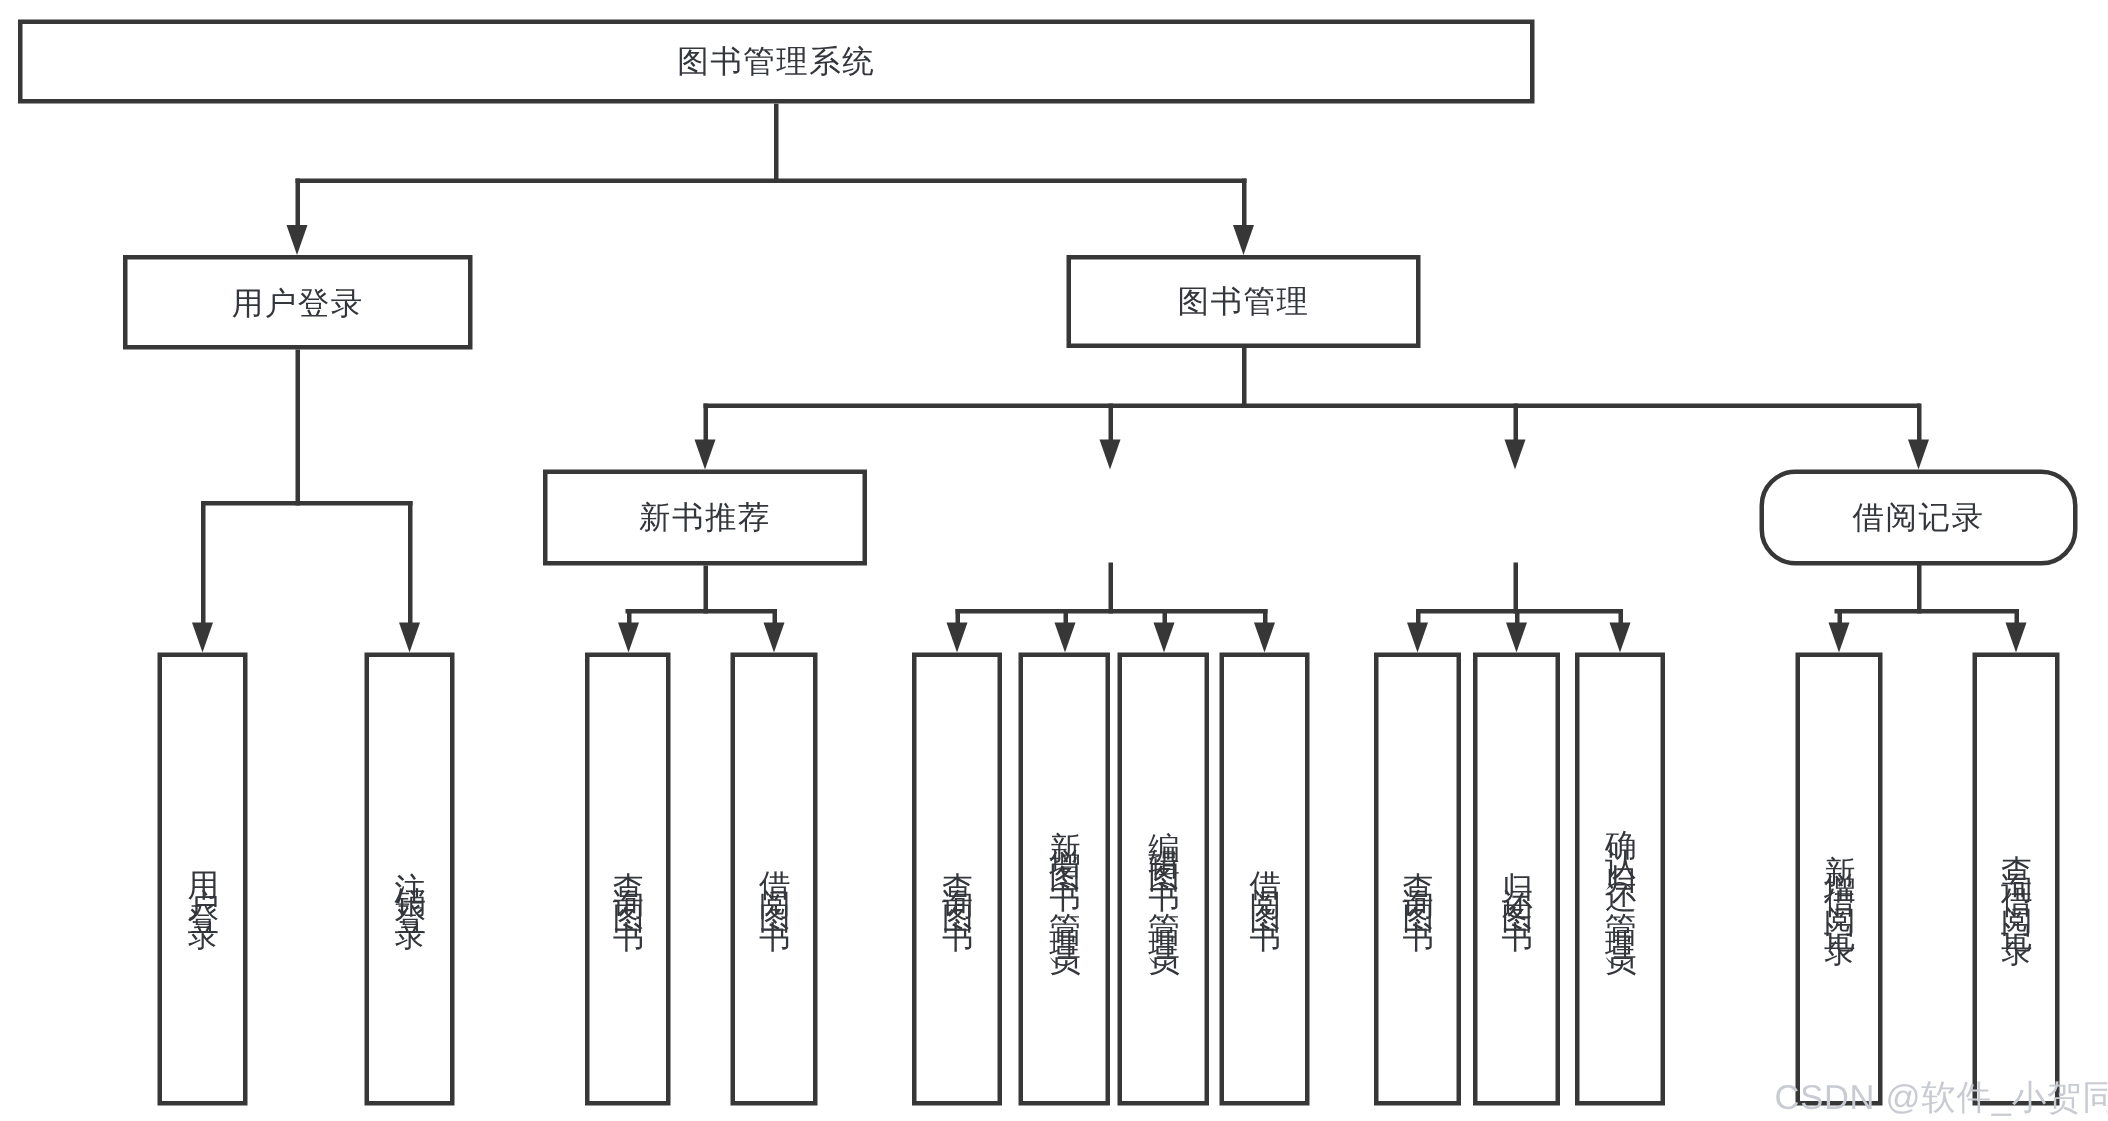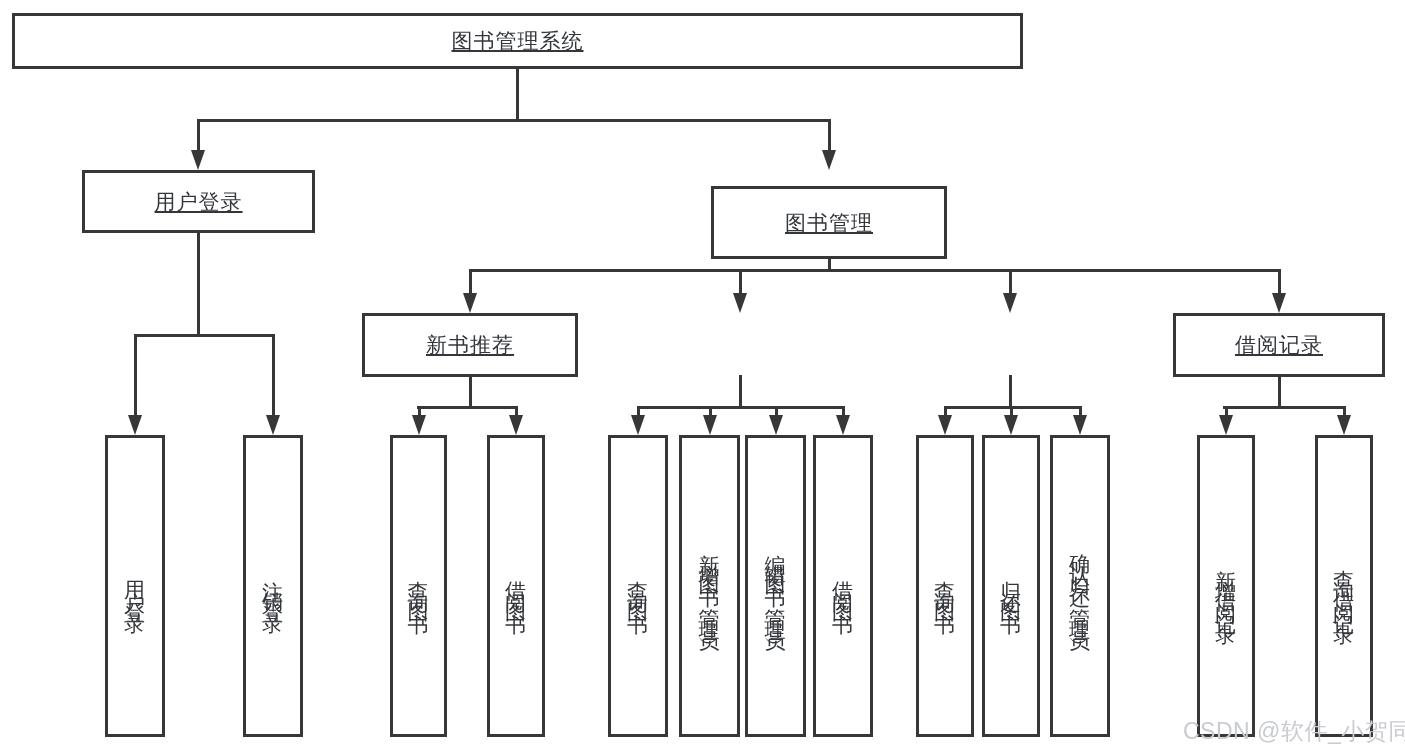--- a/index.html
+++ b/index.html
@@ -21,21 +21,21 @@
     border: 3px solid #373737;
     background: #ffffff;
     display: flex;
     align-items: center;
     justify-content: center;
     color: #33363b;
     font-size: 21px;
     text-align: center;
     z-index: 2;
   }
-  .h-box { letter-spacing: 1px; text-decoration: underline; }
+  .h-box { letter-spacing: 1px; }
   .v-box {
     writing-mode: vertical-rl;
     text-orientation: mixed;
     letter-spacing: 11px;
     line-height: 1;
   }
   .hline {
     position: absolute;
     height: 3px;
     background: #373737;
@@ -84,24 +84,24 @@
   }
 </style>
 </head>
 <body>
 
 <div class="canvas">
 
   <div class="box h-box" style="left:12px; top:13px; width:1011px; height:56px;">图书管理系统</div>
 
   <div class="box h-box" style="left:82px; top:170px; width:233px; height:63px;">用户登录</div>
-  <div class="box h-box" style="left:711px; top:170px; width:236px; height:73px;margin-top:16px;">图书管理</div>
+  <div class="box h-box" style="left:711px; top:170px; width:236px; height:62px;">图书管理</div>
 
   <div class="box h-box" style="left:362px; top:313px; width:216px; height:64px;">新书推荐</div>
-  <div class="box h-box" style="left:1173px; top:313px; width:212px; height:64px;">借阅记录</div>
+  <div class="box h-box" style="left:1173px; top:313px; width:212px; height:64px;border-radius:24px;">借阅记录</div>
 
   <div class="box v-box" style="left:105px; top:435px; width:60px; height:302px;">用户登录</div>
   <div class="box v-box" style="left:243px; top:435px; width:60px; height:302px;">注销登录</div>
 
   <div class="box v-box" style="left:390px; top:435px; width:57px; height:302px;">查询图书</div>
   <div class="box v-box" style="left:487px; top:435px; width:58px; height:302px;">借阅图书</div>
 
   <div class="box v-box" style="left:608px; top:435px; width:60px; height:302px;">查询图书</div>
   <div class="box v-box" style="left:679px; top:435px; width:61px; height:302px;">新增图书（管理员）</div>
   <div class="box v-box" style="left:745px; top:435px; width:61px; height:302px;">编辑图书（管理员）</div>

